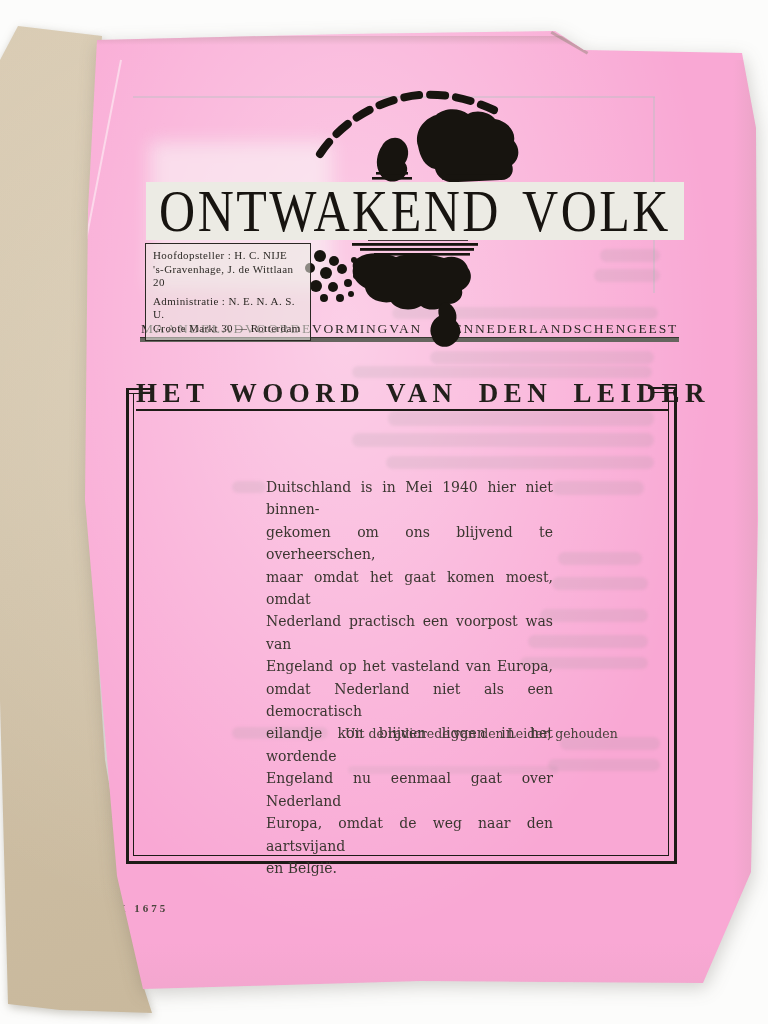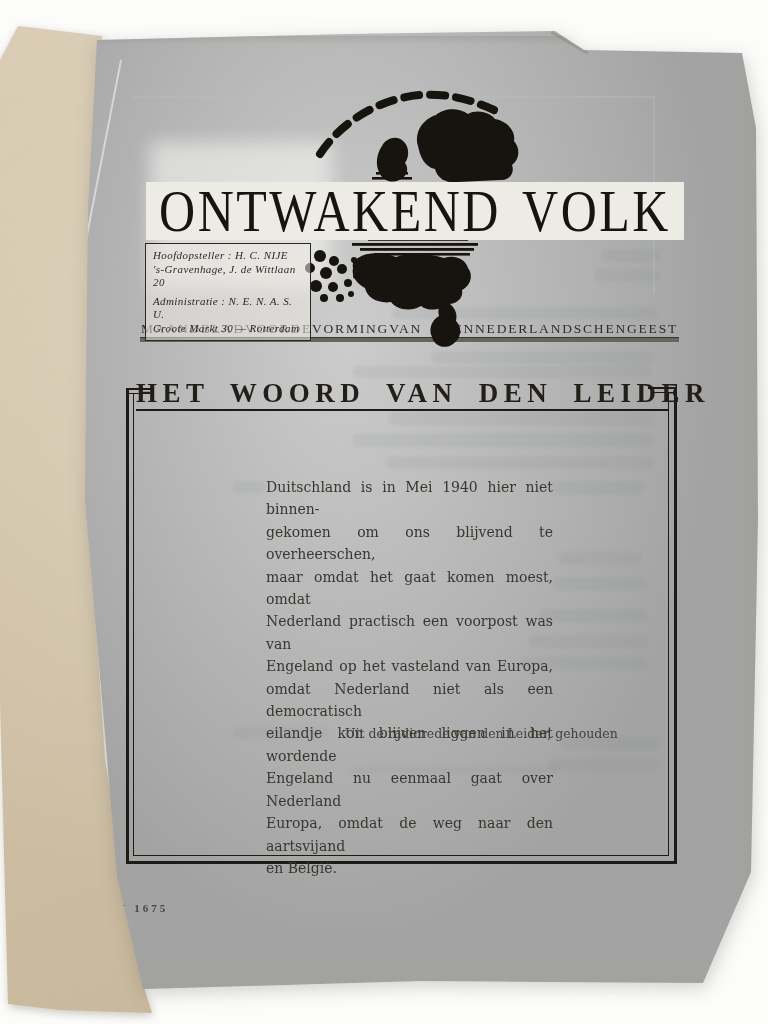--- a/index.html
+++ b/index.html
@@ -7,21 +7,21 @@
          background:#fcfcfb;font-family:"Liberation Serif",serif;}
   
   .cover-wrap{position:absolute;inset:0;filter:drop-shadow(1px 3px 5px rgba(70,60,40,.28));}
   .cover{position:absolute;inset:0;background:linear-gradient(160deg,#d9cbb3 0%,#cfc0a6 45%,#c6b598 100%);
     clip-path:polygon(18px 26px,102px 36px,92px 220px,86px 480px,105px 760px,143px 985px,152px 1013px,60px 1010px,8px 1004px,0px 700px,0px 60px);}
   .cover-shade{position:absolute;inset:0;
     background:linear-gradient(90deg,transparent 50%,rgba(95,82,60,.18) 88%,rgba(95,82,60,.30) 100%),
                radial-gradient(ellipse at 30% 40%,rgba(255,252,244,.25),transparent 60%);}
   
   .page-wrap{position:absolute;inset:0;filter:drop-shadow(2px 5px 9px rgba(60,55,45,.22));}
-  .page{position:absolute;inset:0;background:#a3a3a3;
+  .page{position:absolute;inset:0;background:#f9a8d4;
     clip-path:polygon(97px 40px,350px 34px,555px 31px,584px 50px,742px 53px,756px 128px,758px 520px,751px 872px,703px 983px,420px 981px,143px 989px,117px 876px,97px 640px,85px 500px,88px 210px);}
   .page-light{position:absolute;inset:0;
     background:radial-gradient(ellipse at 45% 32%,rgba(255,255,255,.45),transparent 62%),
                linear-gradient(95deg,rgba(160,150,128,.20) 0%,transparent 7%),
                linear-gradient(0deg,rgba(150,140,118,.10) 0%,transparent 8%);}
   .edge-shade-top{position:absolute;left:95px;top:36px;width:655px;height:9px;
     background:linear-gradient(rgba(120,110,90,.20),transparent);}
   .edge-shade-right{position:absolute;left:733px;top:60px;width:24px;height:910px;
     background:linear-gradient(90deg,transparent,rgba(150,142,122,.14));}
   .fold-line{position:absolute;left:552px;top:31px;width:42px;height:2.5px;
@@ -34,21 +34,21 @@
   .light-patch{position:absolute;left:150px;top:142px;width:182px;height:146px;
     background:rgba(250,250,247,.55);filter:blur(9px);}
   
   .map{position:absolute;left:296px;top:88px;width:252px;height:268px;z-index:4;}
   .title-band{position:absolute;left:146px;top:182px;width:538px;height:58px;z-index:5;
     background:#ecebe4;display:flex;align-items:center;justify-content:center;}
   .title-band h1{margin:0;font-family:"Liberation Serif",serif;font-weight:400;
     font-size:50px;letter-spacing:2.5px;word-spacing:7px;color:#171410;
     transform:scaleY(1.18);white-space:nowrap;}
   .infobox{position:absolute;z-index:5;border:1.6px solid #2b2824;padding:5px 7px;
-    font-size:11px;line-height:13.5px;letter-spacing:.4px;color:#2c2925;background:rgba(235,233,226,.55);font-style:italic;}
+    font-size:11px;line-height:13.5px;letter-spacing:.4px;color:#2c2925;background:rgba(235,233,226,.55);}
   .infobox .gap{margin-top:5px;}
   .box-left{left:145px;top:243px;width:150px;}
   .box-right{left:511px;top:248px;width:152px;text-align:center;}
   .banner{position:absolute;left:141px;top:321px;width:537px;z-index:3;display:flex;
     justify-content:space-between;align-items:baseline;font-size:13.5px;letter-spacing:1.8px;
     color:#2e2b28;white-space:nowrap;}
   .banner-gap{display:inline-block;width:46px;}
   .rule{position:absolute;left:140px;top:337px;width:539px;height:4px;z-index:2;
     background:#66655f;border-top:1px solid #393833;}
   

